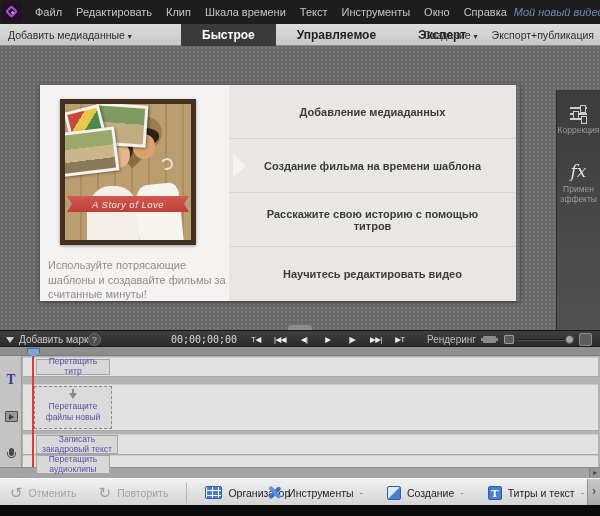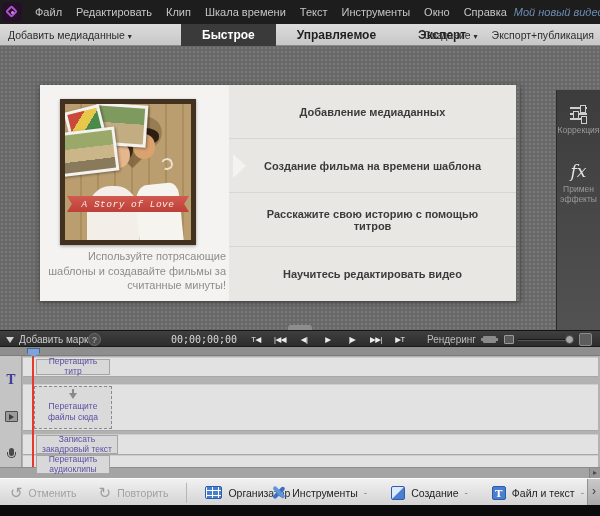--- a/index.html
+++ b/index.html
@@ -37,21 +37,21 @@
   .sl-row.a::after { left:10px; } .sl-row.b::after { left:3px; } .sl-row.c::after { left:11px; }
   .fx-glyph { font-family:"DejaVu Serif", serif; font-style:italic; font-size:17px; color:#e2e2e2; line-height:1; }
 
   
   .card { position:absolute; left:40px; top:39px; width:480px; height:216px; box-shadow:0 1px 5px rgba(0,0,0,.45); }
   .card-left { position:absolute; left:0; top:0; width:193px; height:216px; background:#f4f3f1; border-right:1px solid #dddbd7; }
   .pointer { position:absolute; left:193px; top:69px; width:0; height:0; border-top:12px solid transparent; border-bottom:12px solid transparent; border-left:13px solid #f4f3f1; z-index:3; }
   .card-list { position:absolute; left:189px; top:0; width:287px; height:216px; background:#e9e7e4; }
   .w-item { height:54px; display:flex; align-items:center; justify-content:center; text-align:center; font-size:11px; font-weight:bold; color:#3b3b3b; border-bottom:1px solid #d8d6d2; padding:0 28px; }
   .w-item:last-child { border-bottom:none; }
-  .caption { position:absolute; left:8px; top:164px; width:178px; text-align:right; font-size:11px; line-height:1.32; color:#8e8d8a; }
+  .caption { position:absolute; left:8px; top:173px; width:178px; text-align:left; font-size:11px; line-height:1.32; color:#8e8d8a; }
 
   
   .photo { position:absolute; left:20px; top:14px; width:136px; height:146px; background:#b69a6c; border:5px solid #42311f; box-shadow:0 1px 3px rgba(0,0,0,.35); overflow:hidden; }
   .wood { position:absolute; inset:0; background:repeating-linear-gradient(90deg,#bb9e70 0 15px,#ab8d5e 15px 17px); }
   .heart { position:absolute; left:36px; top:14px; width:62px; height:56px; }
   .heart::before,.heart::after { content:''; position:absolute; top:0; width:32px; height:50px; background:rgba(118,92,56,.5); border-radius:16px 16px 0 0; }
   .heart::before { left:31px; transform:rotate(-45deg); transform-origin:0 100%; }
   .heart::after { left:0; transform:rotate(45deg); transform-origin:100% 100%; }
   .curl { position:absolute; width:12px; height:12px; border:2px solid rgba(255,255,255,.7); border-radius:50%; border-bottom-color:transparent; }
   .bride-hair { position:absolute; left:36px; top:30px; width:32px; height:30px; background:#3a2817; border-radius:50%; }
@@ -63,21 +63,21 @@
   .groom-shirt { position:absolute; left:72px; top:80px; width:44px; height:62px; background:#f6f4ef; border-radius:30% 20% 0 0; transform:rotate(-6deg); }
   .polaroid { position:absolute; background:#f4f2ee; box-shadow:1px 1px 3px rgba(0,0,0,.4); padding:3px; }
   .p1 { left:-8px; top:26px; width:60px; height:44px; transform:rotate(-7deg); z-index:2; }
   .p2 { left:30px; top:0px; width:52px; height:42px; transform:rotate(4deg); }
   .p3 { left:2px; top:4px; width:36px; height:32px; transform:rotate(-14deg); }
   .p-img { width:100%; height:100%; }
   .p1 .p-img { background:linear-gradient(180deg,#9aa86a 0 38%,#cbb68a 38% 72%,#8a7a5c 72%); }
   .p2 .p-img { background:linear-gradient(180deg,#7e9a5e 0 45%,#c2ad82 45%); }
   .p3 .p-img { background:linear-gradient(135deg,#c84a3a 0 32%,#e8c84a 32% 58%,#4a8a4a 58%); }
   .ribbon { position:absolute; left:2px; right:2px; top:92px; height:16px; background:linear-gradient(180deg,#d25a50,#bc4038); clip-path:polygon(0 0,100% 0,96% 50%,100% 100%,0 100%,4% 50%); display:flex; align-items:center; justify-content:center; z-index:3; }
-  .ribbon span { font-family:Liberation Mono, monospace; font-style:italic; font-size:9.5px; color:#f7ece6; letter-spacing:.5px; }
+  .ribbon span { font-family:Liberation Sans, sans-serif; font-style:italic; font-size:9.5px; color:#f7ece6; letter-spacing:.5px; }
 
   
   .collapse-handle { position:absolute; left:288px; bottom:0; width:24px; height:5px; background:#8d8d8d; border-radius:3px 3px 0 0; }
 
   
   .tl-toolbar { position:absolute; top:330px; left:0; right:0; height:17px; background:linear-gradient(180deg,#3f3f3f,#2c2c2c); border-top:1px solid #141414; border-bottom:1px solid #1a1a1a; }
   .tlt { position:absolute; top:0; height:17px; display:flex; align-items:center; color:#cccccc; font-size:10px; }
   .marker-tri { width:0; height:0; border-left:4px solid transparent; border-right:4px solid transparent; border-top:6px solid #cfcfcf; margin-right:5px; }
   .help-circle { position:absolute; left:88px; top:2px; width:13px; height:13px; border-radius:50%; background:#4c4c4c; border:1px solid #6e6e6e; color:#9a9a9a; font-size:9px; font-weight:bold; text-align:center; line-height:12px; }
   .timecode { position:absolute; left:168px; top:0; width:72px; line-height:17px; text-align:center; color:#dadada; font-size:10px; font-family:"DejaVu Sans Mono", monospace; }
@@ -280,21 +280,21 @@
           <div class="mic-icon"></div>
         </div>
       <div class="ticon" style="top:112px;">
           <div class="spk-icon"></div>
         </div>
     </div>
 
     <div class="track-btn btn-title">Перетащить титр</div>
     <div class="dropzone">
       <div class="drop-arrow"></div>
-      <span>Перетащите файлы сюда</span>
+      <span>Перетащите файлы новый</span>
     </div>
     <div class="track-btn btn-narr">Записать закадровый текст</div>
     <div class="track-btn btn-audio">Перетащить аудиоклипы</div>
 
     <div class="playhead-line"></div>
 
     <div class="hscroll">
       <div class="hscroll-arrow">▸</div>
     </div>
   </div>
@@ -321,21 +321,21 @@
         <span>Инструменты</span>
         <span class="dd-mark">-</span>
       </div>
       <div class="bb-item">
         <div class="trans-icon"></div>
         <span>Создание</span>
         <span class="dd-mark">-</span>
       </div>
       <div class="bb-item">
         <div class="titles-icon">T</div>
-        <span>Файл и текст</span>
+        <span>Титры и текст</span>
         <span class="dd-mark">-</span>
       </div>
     </div>
     <div class="bb-more">›</div>
   </div>
 
   <div class="black-strip"></div>
 </div>
 
 </body></html>

